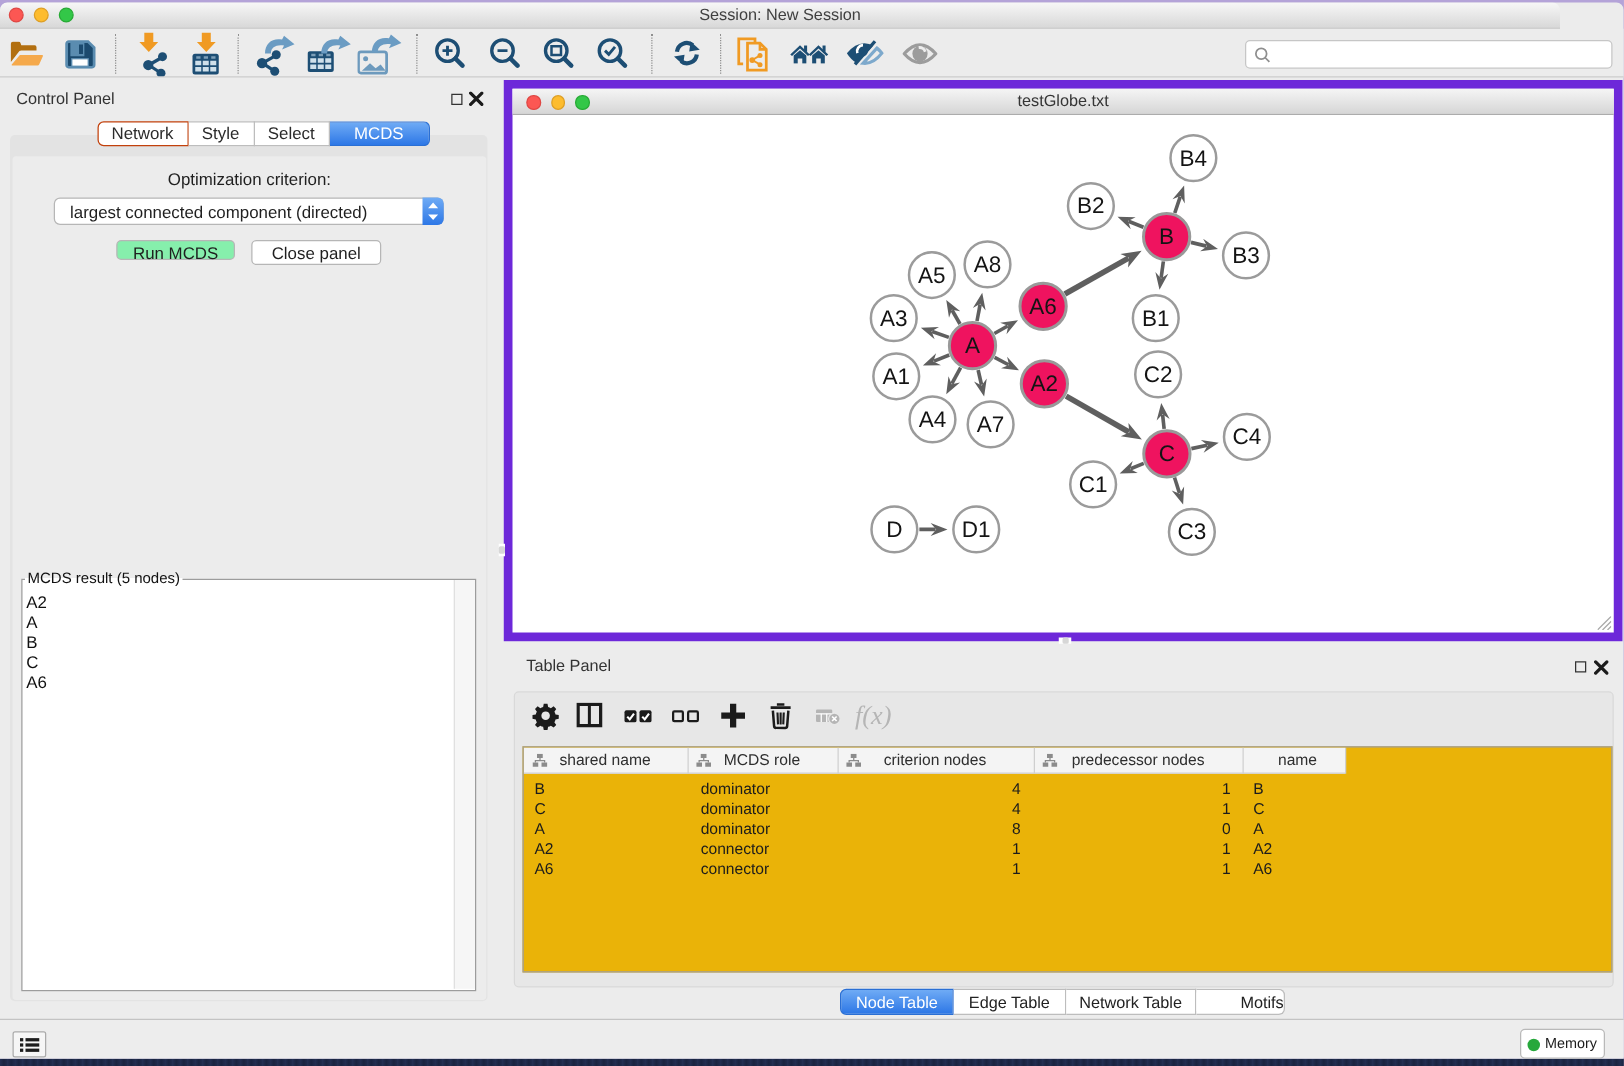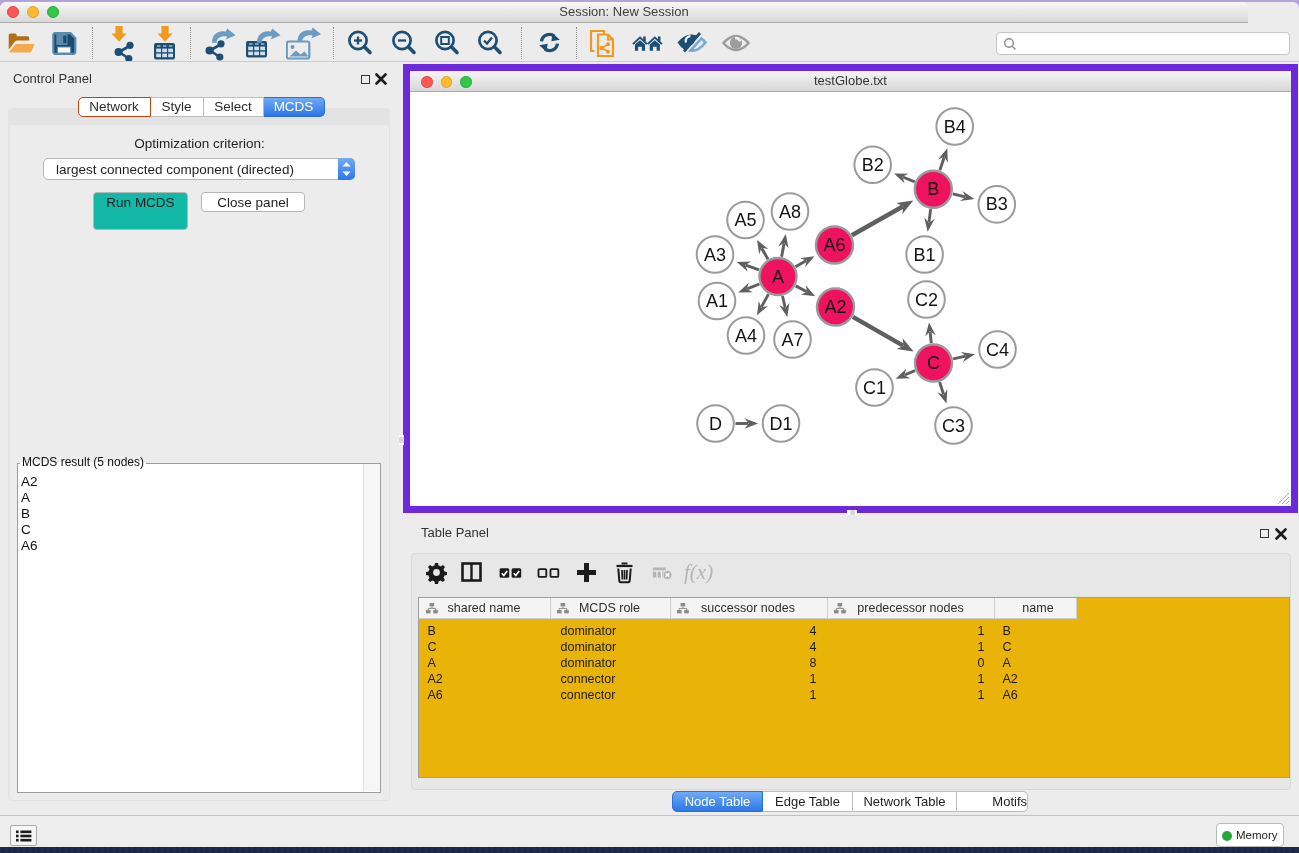--- a/index.html
+++ b/index.html
@@ -190,35 +190,35 @@
     <path d="M1.5,1.5 L10.5,10.5 M10.5,1.5 L1.5,10.5" stroke="#1b1b1b" stroke-width="2.6" stroke-linecap="round"></path>
   </svg>
 
 <div class="abs" style="left:8px;top:108px;width:382px;height:693px;background:#e3e3e3;border-radius:4px"></div>
 <div class="abs" style="left:10px;top:124.5px;width:379px;height:675px;background:#ececec;border-radius:3px"></div>
 
 <div class="abs" style="left:77.5px;top:97px;height:20px;display:flex;font-size:13.5px">
   <div style="width:73px;background:#fff;border:1px solid #c2410c;border-radius:5px 0 0 5px;text-align:center;line-height:18px;color:#2b2b2b">Network</div>
   <div style="width:53px;background:#fff;border:1px solid #bdbdbd;border-left:none;text-align:center;line-height:18px;color:#2b2b2b">Style</div>
   <div style="width:60px;background:#fff;border:1px solid #bdbdbd;border-left:none;text-align:center;line-height:18px;color:#2b2b2b">Select</div>
-  <div style="width:61px;background:linear-gradient(#6fabf5,#2d77e6);border:1px solid #2a6fd4;border-left:none;border-radius:0 5px 5px 0;text-align:center;line-height:18px;color:#fff">MCDS</div>
+  <div style="width:80px;background:linear-gradient(#6fabf5,#2d77e6);border:1px solid #2a6fd4;border-left:none;border-radius:0 5px 5px 0;text-align:center;line-height:18px;color:#fff">MCDS</div>
 </div>
 
 <div class="abs" style="left:0;top:136px;width:399px;text-align:center;font-size:13.5px;color:#1f1f1f">Optimization criterion:</div>
 
 <div class="abs" style="left:43px;top:158px;width:312px;height:22px;background:#fff;border:1px solid #b6b6b6;border-radius:5px">
   <div style="position:absolute;left:12px;top:0;font-size:13.5px;line-height:21px;color:#1f1f1f">largest connected component (directed)</div>
   <div style="position:absolute;right:-1px;top:-1px;width:17px;height:22px;background:linear-gradient(#6fabf5,#2d77e6);border-radius:0 5px 5px 0">
     <svg width="17" height="22" viewBox="0 0 17 22">
         <path d="M4.5,8.5 L8.5,4 L12.5,8.5 z M4.5,13.5 L8.5,18 L12.5,13.5 z" fill="#fff"></path>
       </svg>
   </div>
 </div>
 
-<div class="abs" style="left:93px;top:192px;width:95px;height:38px;background:#14b8a6;border:1px solid #b6b6b6;border-radius:4px;text-align:center;font-size:13.5px;line-height:19px;color:#1f1f1f">Run MCDS</div>
+<div class="abs" style="left:93px;top:192px;width:95px;height:16px;background:#86efac;border:1px solid #b6b6b6;border-radius:4px;text-align:center;font-size:13.5px;line-height:19px;color:#1f1f1f">Run MCDS</div>
 <div class="abs" style="left:201px;top:192px;width:104px;height:20px;background:#fff;border:1px solid #b6b6b6;border-radius:4px;text-align:center;font-size:13.5px;line-height:19px;color:#1f1f1f">Close panel</div>
 
 <div class="abs" style="left:16.5px;top:462.5px;width:364px;height:330px;background:#fff;border:1px solid #9c9c9c"></div>
 <div class="abs" style="left:362.5px;top:464px;width:17px;height:327px;background:#f6f6f6;border-left:1px solid #e0e0e0"></div>
 <div class="abs" style="left:20px;top:454.5px;font-size:12px;color:#111;background:linear-gradient(#ececec 52%,#ffffff 52%);padding:0 2px">MCDS result (5 nodes)</div>
 <div class="abs" style="left:21px;top:473.5px;font-size:13.5px;line-height:16.2px;color:#111">A2<br>A<br>B<br>C<br>A6</div>
 
 <div class="abs" style="left:403px;top:64px;width:895px;height:449px;background:#fff;border:7px solid #6d28d9">
   <div style="position:absolute;left:0;top:0;width:100%;height:21px;background:linear-gradient(#f5f5f5,#d6d6d6);border-bottom:1px solid #acacac">
     <div class="abs" style="left:11px;top:5px;width:11.5px;height:11.5px;border-radius:50%;background:#fc5753;border:0.5px solid #df4744"></div>
@@ -376,21 +376,21 @@
 
 <div class="abs" style="left:417.5px;top:596.5px;width:872px;height:181px;background:#eab308;border:1px solid #9e9e9e;overflow:hidden">
   <div class="abs" style="left:0;top:0;width:657px;height:21px;background:#f4f4f4;border-bottom:1px solid #cfcfcf"></div>
   <div class="abs" style="left:131px;top:0;height:21px;border-left:1px solid #cfcfcf"></div>
   <div class="abs" style="left:251px;top:0;height:21px;border-left:1px solid #cfcfcf"></div>
   <div class="abs" style="left:408.5px;top:0;height:21px;border-left:1px solid #cfcfcf"></div>
   <div class="abs" style="left:575.5px;top:0;height:21px;border-left:1px solid #cfcfcf"></div>
   <div class="abs" style="left:657px;top:0;height:21px;border-left:1px solid #cfcfcf"></div>
   <div class="abs" style="left:0;top:3px;width:131px;text-align:center;font-size:12.5px;color:#2e2e2e">shared name</div>
   <div class="abs" style="left:131px;top:3px;width:120px;text-align:center;font-size:12.5px;color:#2e2e2e">MCDS role</div>
-  <div class="abs" style="left:251px;top:3px;width:157px;text-align:center;font-size:12.5px;color:#2e2e2e">successor nodes</div>
+  <div class="abs" style="left:251px;top:3px;width:157px;text-align:center;font-size:12.5px;color:#2e2e2e">criterion nodes</div>
   <div class="abs" style="left:408.5px;top:3px;width:167px;text-align:center;font-size:12.5px;color:#2e2e2e">predecessor nodes</div>
   <div class="abs" style="left:575.5px;top:3px;width:88px;text-align:center;font-size:12.5px;color:#2e2e2e">name</div>
   <svg class="abs" style="left:7px;top:5px" width="12" height="11" viewBox="0 0 12 11">
       <g fill="#8b8b8b">
         <rect x="3.6" y="0" width="4.6" height="3.4"></rect>
         <rect x="0" y="7" width="4.6" height="3.4"></rect>
         <rect x="7.2" y="7" width="4.6" height="3.4"></rect>
       </g>
       <g stroke="#8b8b8b" stroke-width="1" fill="none">
         <path d="M6,3.4 v2 M2.3,7 v-1.6 h7.4 v1.6"></path>

